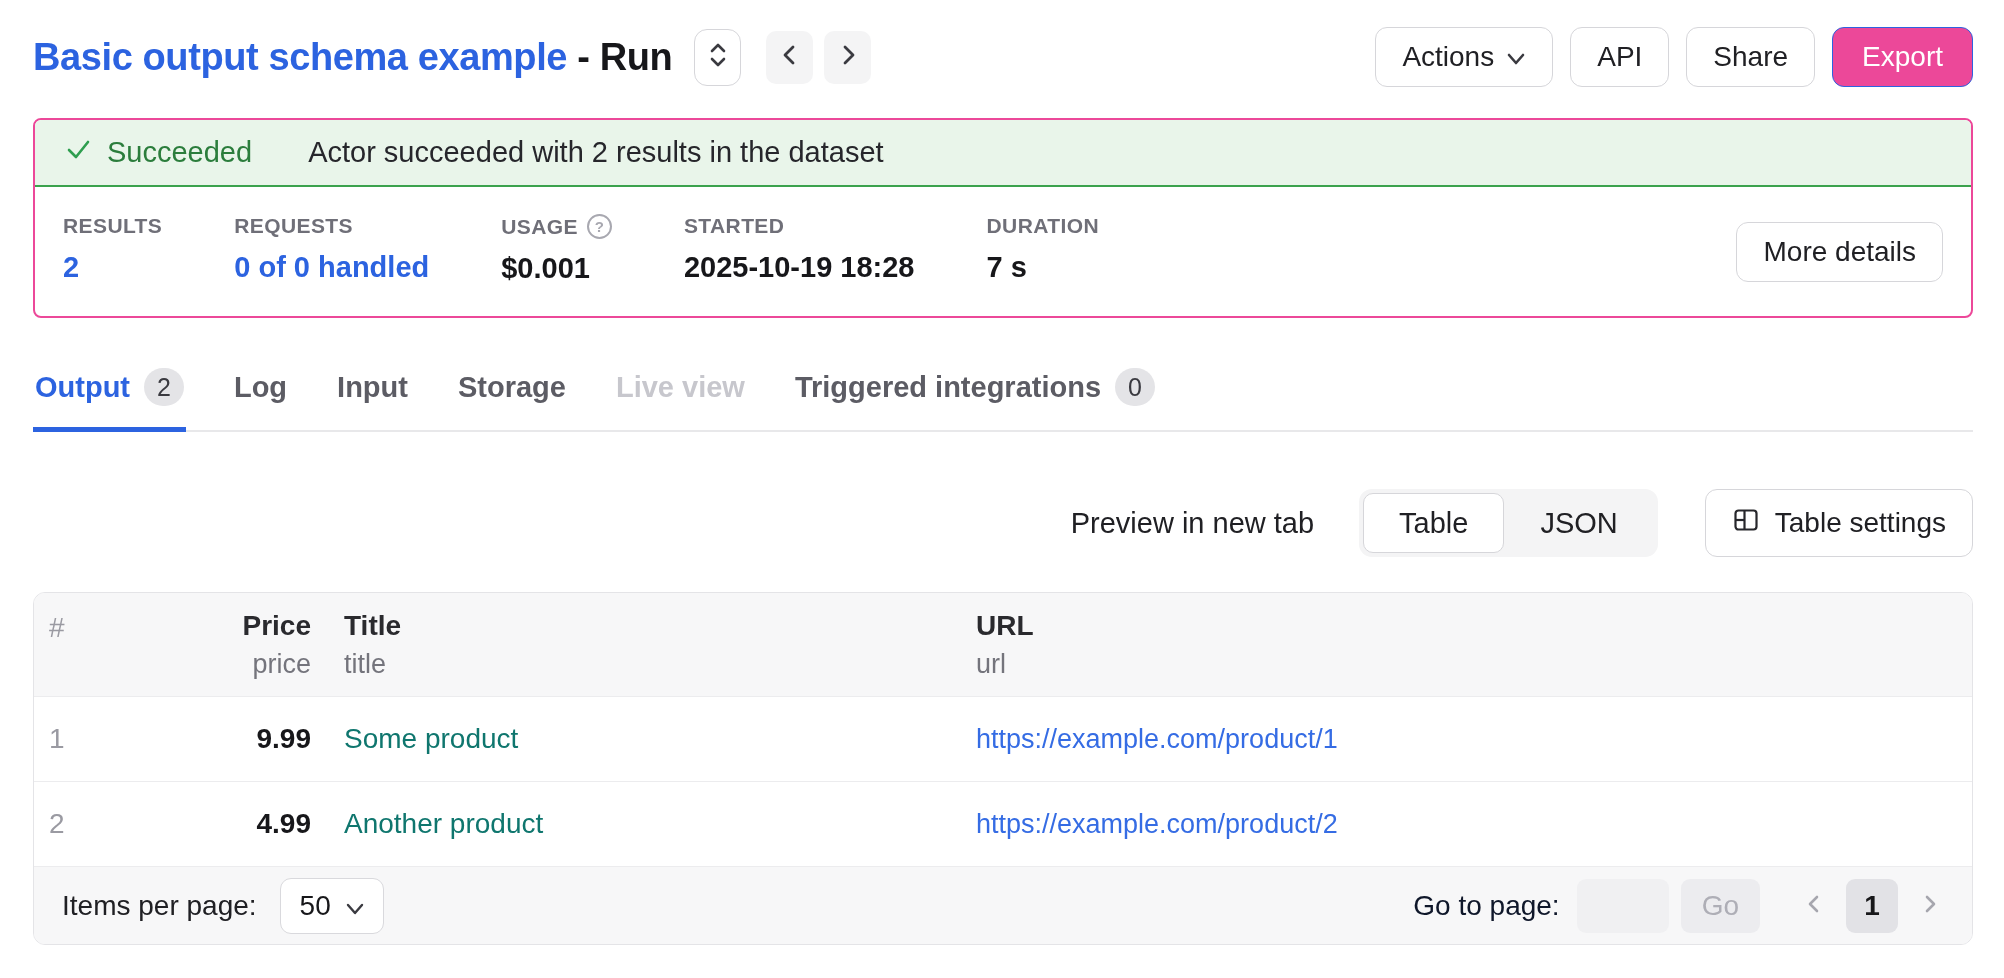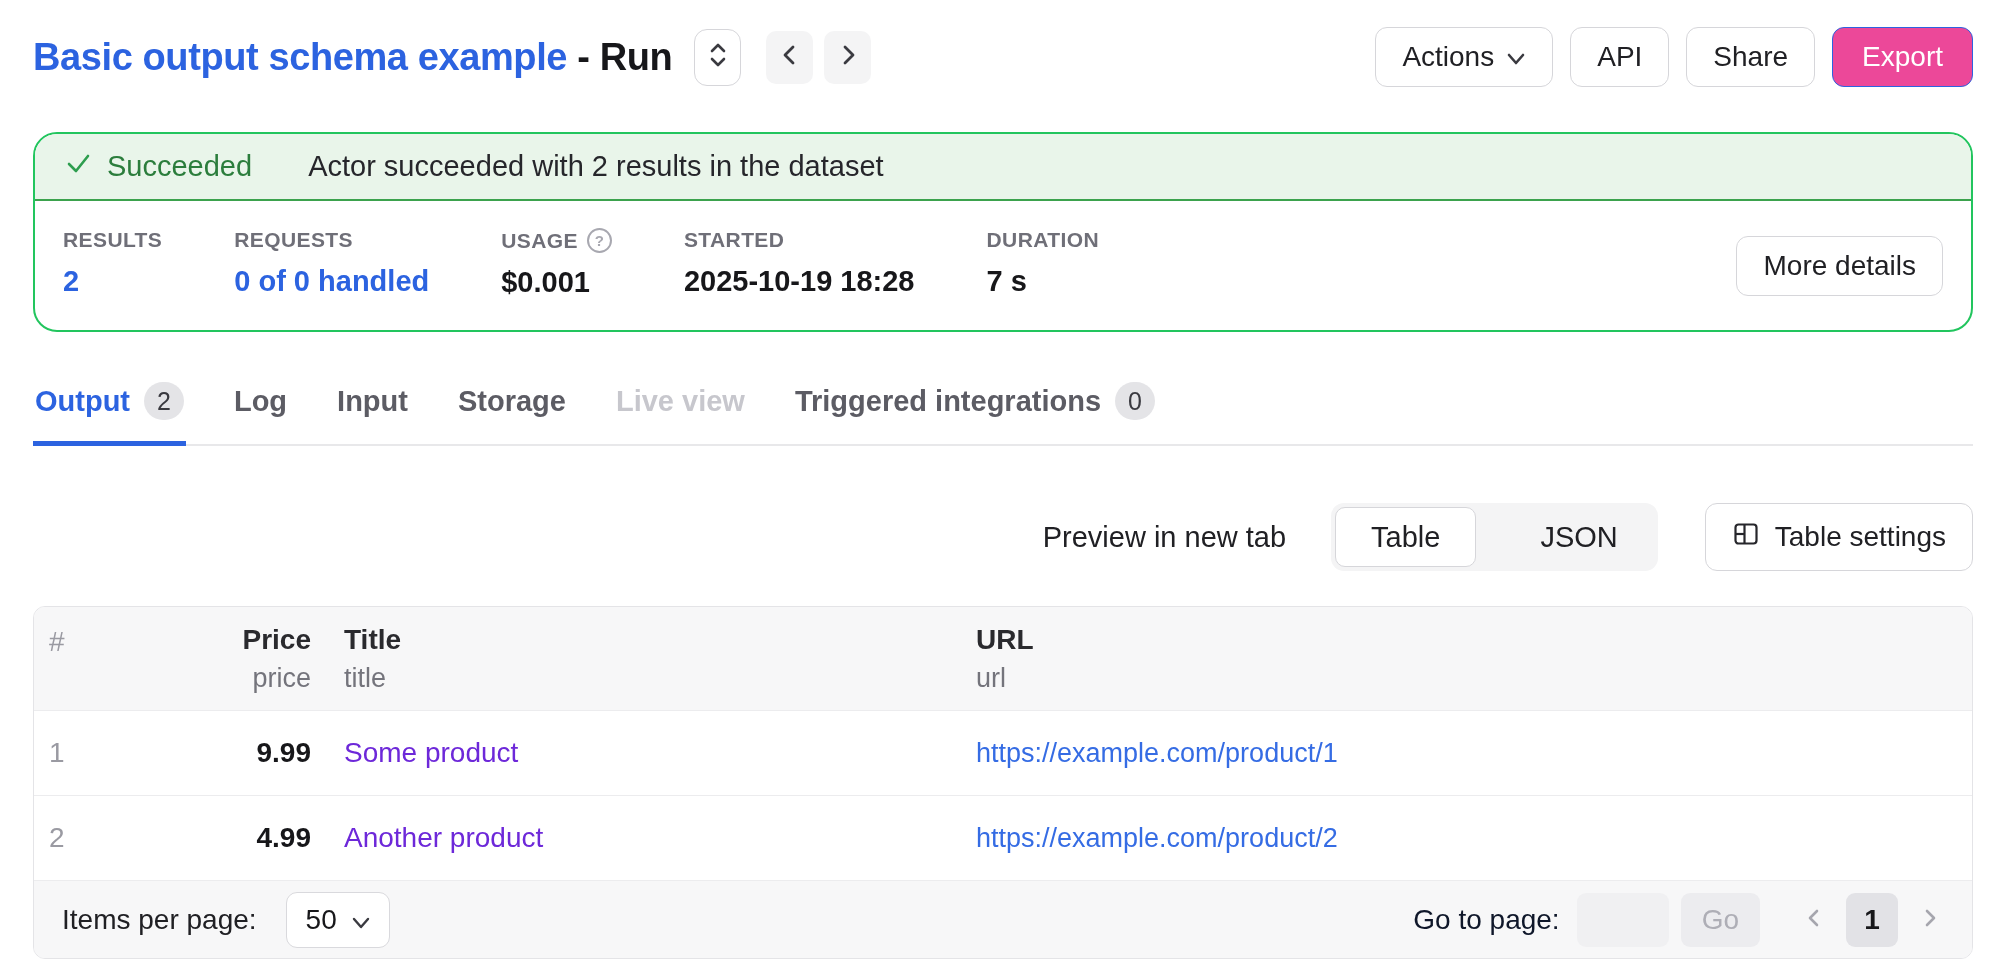--- a/index.html
+++ b/index.html
@@ -25,21 +25,21 @@
   .nav-next { margin-left:11px; }
   .top-actions { display:flex; align-items:center; gap:17px; }
   .btn {
     height:60px; border:1px solid #d6d6da; border-radius:12px; background:#fff;
     font-size:28px; font-weight:500; color:#202024; padding:0 26px;
     display:flex; align-items:center; gap:12px; font-family:inherit; cursor:pointer; white-space:nowrap;
   }
   .btn-primary { background:#ec4899; border:1px solid #2c63e0; color:#fff; padding:0 29px; }
 
   
-  .status-card { margin-top:44px; border:2px solid #22c55e; border-radius:24px; overflow:hidden; }
+  .status-card { margin-top:30px; border:2px solid #ec4899; border-radius:8px; overflow:hidden; }
   .status-head { background:#e9f5ea; border-bottom:2px solid #3ba24d; padding:14px 28px; display:flex; align-items:center; font-size:29px; }
   .status-badge { color:#2b7d3c; margin-left:14px; }
   .status-message { color:#26262b; margin-left:56px; }
   .status-body { position:relative; padding:27px 28px 31px; display:flex; gap:72px; }
   .stat .label { font-size:21px; font-weight:700; color:#6f6f78; letter-spacing:0.4px; display:flex; align-items:center; gap:9px; white-space:nowrap; }
   .stat .value { margin-top:13px; font-size:29px; font-weight:700; color:#17171a; white-space:nowrap; }
   .stat .value.link { color:#2c63e0; cursor:pointer; }
   .help-icon { width:25px; height:25px; border:2px solid #a8a8b0; border-radius:50%; color:#a8a8b0;
     font-size:15px; font-weight:700; display:inline-flex; align-items:center; justify-content:center; cursor:pointer; }
   .more-details { position:absolute; right:28px; top:50%; transform:translateY(-50%); }
@@ -48,47 +48,47 @@
   .tabs { margin-top:50px; display:flex; gap:46px; border-bottom:2px solid #e8e8ea; }
   .tab { display:flex; align-items:center; gap:14px; font-size:29px; font-weight:700; color:#5c5c64;
     padding:0 2px 21px 2px; border-bottom:5px solid transparent; margin-bottom:-2px; cursor:pointer; white-space:nowrap; }
   .tab.active { color:#2c63e0; border-bottom-color:#2c63e0; }
   .tab.disabled { color:#c7c7cd; cursor:default; }
   .tab-badge { background:#e4e4e7; color:#3a3a40; border-radius:999px; font-size:25px; font-weight:400; padding:4px 13px; line-height:1.2; }
 
   
   .toolbar { margin-top:57px; display:flex; align-items:center; justify-content:flex-end; }
   .preview-link { font-size:29px; color:#202024; margin-right:45px; cursor:pointer; }
-  .segmented { background:#f4f4f5; border-radius:13px; padding:4px; display:flex; margin-right:47px;gap:28px; }
+  .segmented { background:#f4f4f5; border-radius:13px; padding:4px; display:flex; margin-right:47px; }
   .seg-btn { height:60px; padding:0 35px; font-size:29px; font-weight:500; color:#202024;
     border-radius:10px; border:1px solid transparent; background:transparent; font-family:inherit; cursor:pointer; }
   .seg-btn.selected { background:#fff; border:1px solid #d6d6da; }
   .settings-btn { height:68px; gap:15px; }
 
   
   .table-card { margin-top:35px; border:1px solid #e4e4e7; border-radius:12px; overflow:hidden; }
   .grid-row { display:grid; grid-template-columns:133px 144px 665px 1fr; align-items:center; }
   .thead { background:#f7f7f8; padding:17px 0 16px 0; }
   .th-main { font-size:28px; font-weight:600; color:#2a2a2e; }
   .th-sub  { font-size:27px; font-weight:400; color:#74747c; margin-top:7px; min-height:27px; }
   .th-index .th-main { color:#9a9aa2; font-weight:400; }
   .c-index { padding-left:15px; }
   .c-price { text-align:right; }
   .c-title { padding-left:33px; }
   .c-url   { padding-left:0; }
   .trow { border-top:1px solid #ececee; height:85px; background:#fff; font-size:28px; }
   .cell-index { color:#9a9aa2; }
   .cell-price { color:#17171a;font-weight:bold; }
-  .cell-title { color:#6d28d9; }
+  .cell-title { color:#0f766e; }
   .url-link { color:#356ce4; font-size:27px; text-decoration:none; cursor:pointer; }
 
   
   .table-footer { border-top:1px solid #ececee; background:#f7f7f8; height:78px;
     display:flex; align-items:center; justify-content:space-between; padding:0 28px; }
-  .ipp { display:flex; align-items:center; gap:29px; font-size:28px; color:#202024; }
+  .ipp { display:flex; align-items:center; gap:23px; font-size:28px; color:#202024; }
   .ipp-select { height:56px; padding:16px 19px; background:#fff; border:1px solid #d9d9dd; border-radius:11px;
     display:flex; align-items:center; gap:15px; font-size:28px; color:#17171a; cursor:pointer; }
   .pager { display:flex; align-items:center; }
   .goto-label { color:#0f172a; font-size:28px; }
   .goto-input { width:92px; height:54px; background:#f0f0f2; border:none; border-radius:9px; margin-left:17px; outline:none; font-size:28px; padding:0 14px; font-family:inherit; }
   .go-btn { height:54px; padding:0 21px; background:#ececef; color:#aeaeb6; border:none; border-radius:9px;
     font-size:28px; font-weight:500; margin-left:12px; font-family:inherit; cursor:default; }
   .page-chevron { background:none; border:none; padding:4px; margin-left:40px; cursor:pointer; display:flex; align-items:center; }
   .page-chevron.next { margin-left:18px; }
   .current-page { width:52px; height:54px; background:#e2e2e6; border-radius:9px; display:flex; align-items:center;

